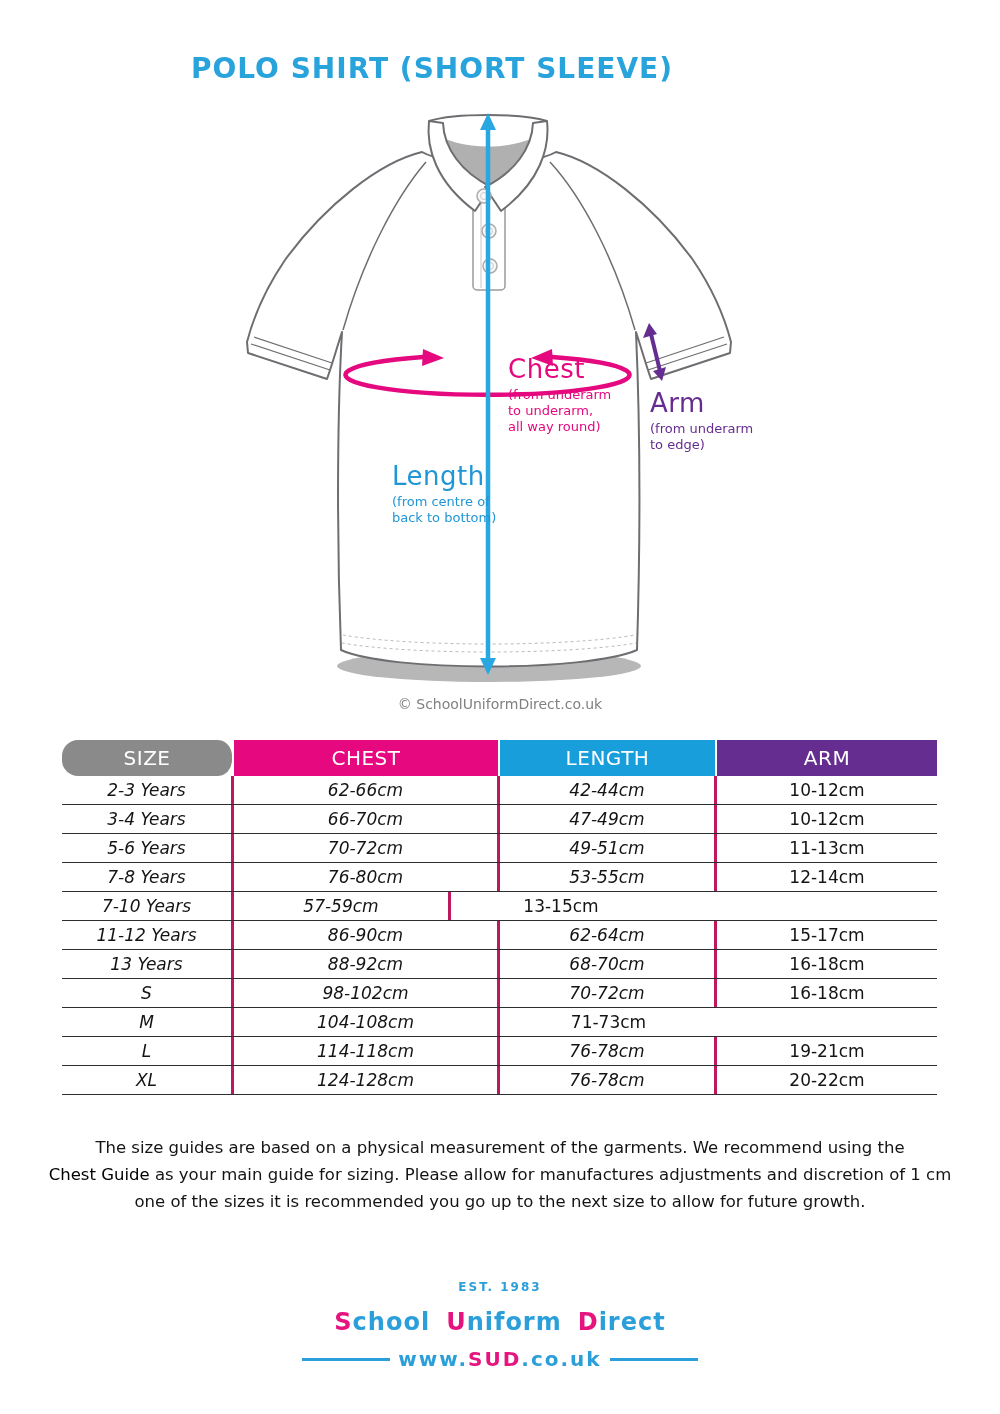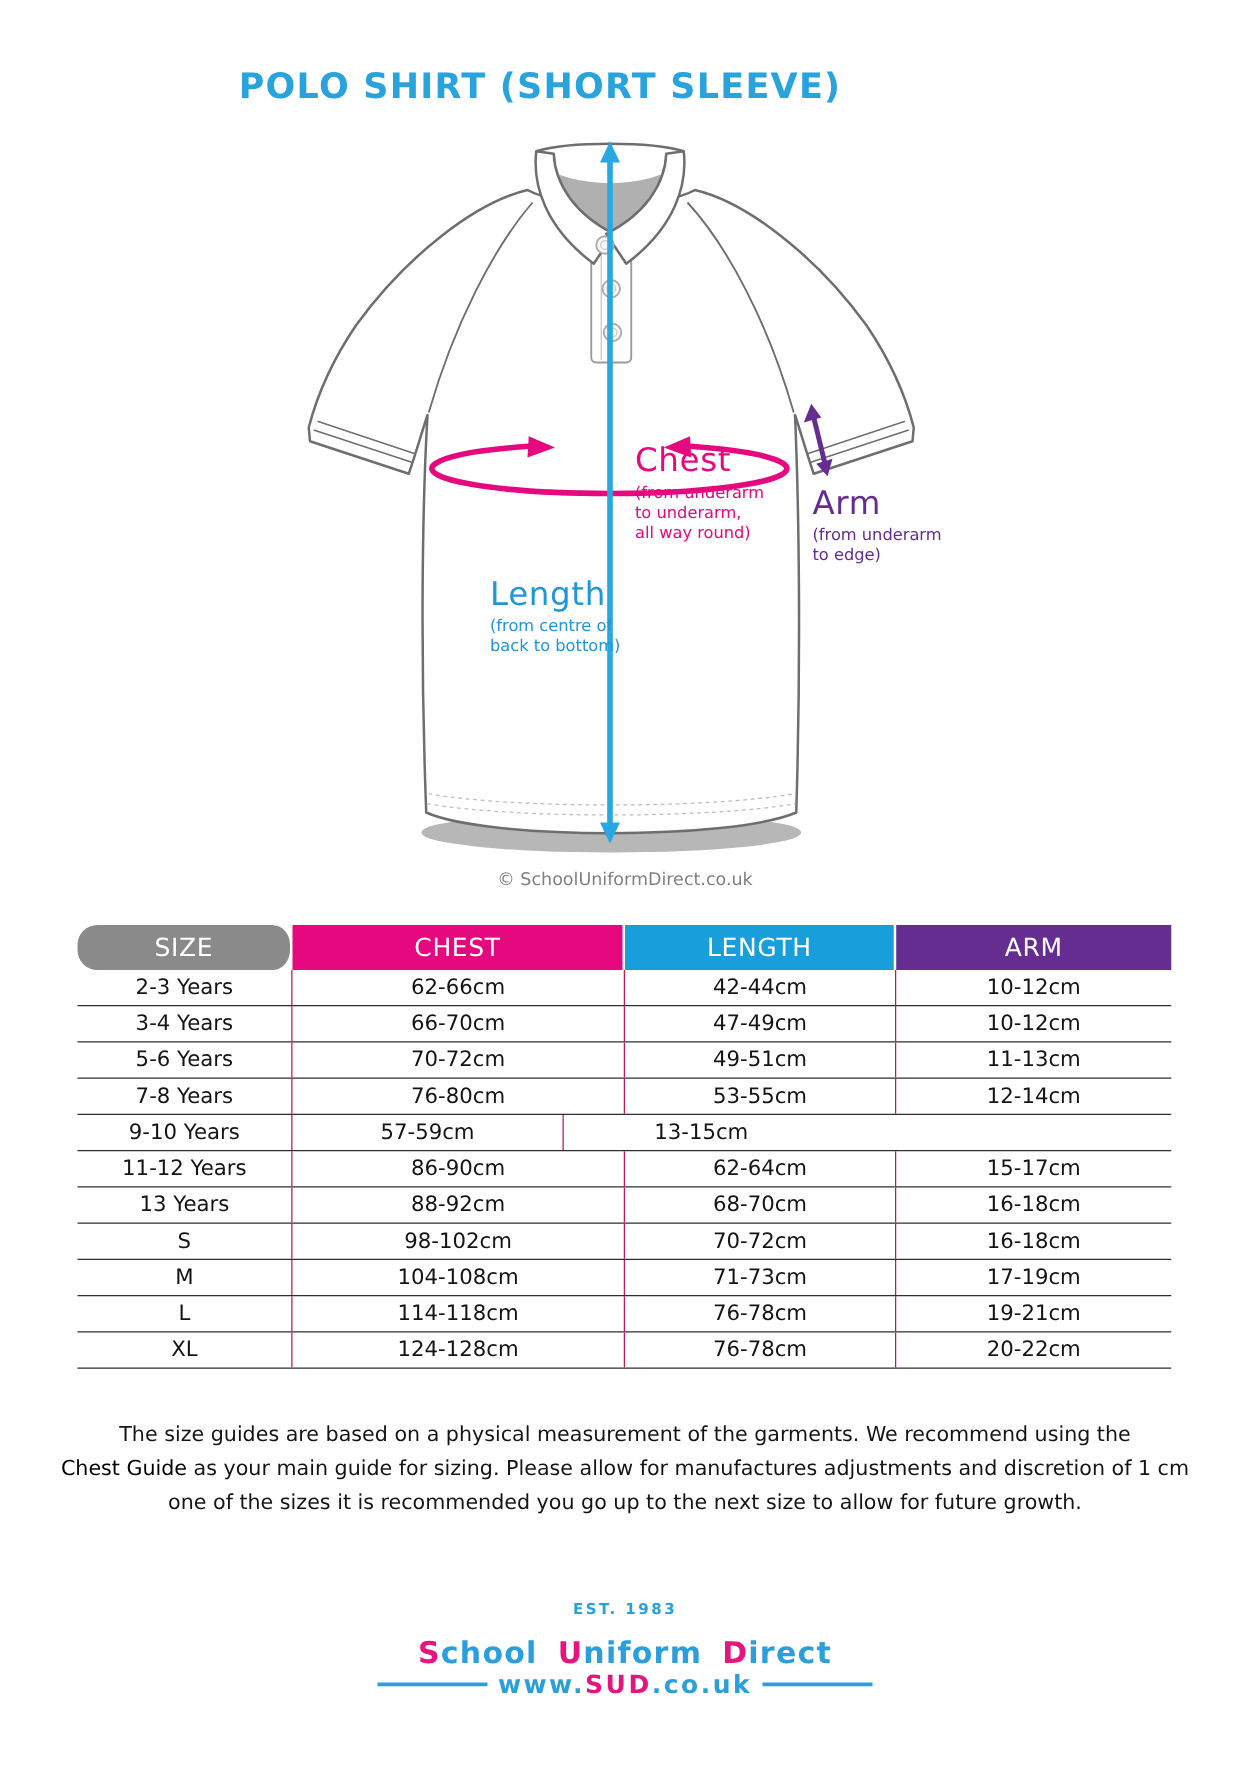--- a/index.html
+++ b/index.html
@@ -21,37 +21,37 @@
     font-size:14px;color:#808080;}
 
   
   .size-table{position:absolute;left:62px;top:740px;width:875px;}
   .thead{display:flex;height:36px;}
   .th{box-sizing:border-box;height:36px;line-height:36px;text-align:center;color:#ffffff;
     font-size:20px;letter-spacing:0.5px;}
   .th:not(:last-child){border-right:2px solid #ffffff;}
   .tr{display:flex;height:28px;border-bottom:1px solid #2e2e2e;}
   .td{box-sizing:border-box;height:28px;line-height:28px;text-align:center;font-size:17px;color:#141414;}
-  .td:not(:last-child){border-right:1px solid #be185d;}
+  .td:not(:last-child){border-right:3px solid #be185d;font-style:italic;}
   .c0{width:172px;} .c1{width:266px;} .c2{width:217px;} .c3{width:220px;}
 
   
   .sizing-note{position:absolute;top:1134px;left:0;width:1000px;text-align:center;
     font-size:16.5px;line-height:27px;color:#141414;}
   .sizing-note .hl{color:#000000;}
   .note-line{white-space:nowrap;}
 
   
   .brand{position:absolute;top:1280px;left:0;width:1000px;text-align:center;}
   .brand .est{font-size:12px;font-weight:bold;letter-spacing:2px;color:#2B9FD9;margin-bottom:15px;}
   .brand .main{font-size:24px;font-weight:bold;letter-spacing:1px;line-height:1.1;}
   .brand .main .word{margin:0 8px;}
   .brand .ini{color:#E5147E;}
   .brand .rest{color:#2B9FD9;}
-  .brand .urlrow{display:flex;align-items:center;justify-content:center;margin-top:0;}
+  .brand .urlrow{display:flex;align-items:center;justify-content:center;margin-top:12px;}
   .brand .dash{width:88px;height:3px;background:#2B9FD9;margin:0 8px;}
   .brand .url{font-size:20px;font-weight:bold;letter-spacing:2px;color:#2B9FD9;}
   .brand .url .sud{color:#E5147E;}
 </style>
 </head>
 <body>
 
 <div class="page-title">POLO SHIRT (SHORT SLEEVE)</div>
 
 <div class="shirt-wrap">
@@ -169,21 +169,21 @@
         <div class="td c2">49-51cm</div>
         <div class="td c3">11-13cm</div>
       </div>
       <div class="tr">
         <div class="td c0">7-8 Years</div>
         <div class="td c1">76-80cm</div>
         <div class="td c2">53-55cm</div>
         <div class="td c3">12-14cm</div>
       </div>
       <div class="tr">
-        <div class="td c0">9-10 Years</div>
+        <div class="td c0">7-10 Years</div>
         <div class="td c2">57-59cm</div>
         <div class="td c3">13-15cm</div>
       </div>
       <div class="tr">
         <div class="td c0">11-12 Years</div>
         <div class="td c1">86-90cm</div>
         <div class="td c2">62-64cm</div>
         <div class="td c3">15-17cm</div>
       </div>
       <div class="tr">
@@ -195,21 +195,20 @@
       <div class="tr">
         <div class="td c0">S</div>
         <div class="td c1">98-102cm</div>
         <div class="td c2">70-72cm</div>
         <div class="td c3">16-18cm</div>
       </div>
       <div class="tr">
         <div class="td c0">M</div>
         <div class="td c1">104-108cm</div>
         <div class="td c2">71-73cm</div>
-        <div class="td c3">17-19cm</div>
       </div>
       <div class="tr">
         <div class="td c0">L</div>
         <div class="td c1">114-118cm</div>
         <div class="td c2">76-78cm</div>
         <div class="td c3">19-21cm</div>
       </div>
       <div class="tr">
         <div class="td c0">XL</div>
         <div class="td c1">124-128cm</div>

